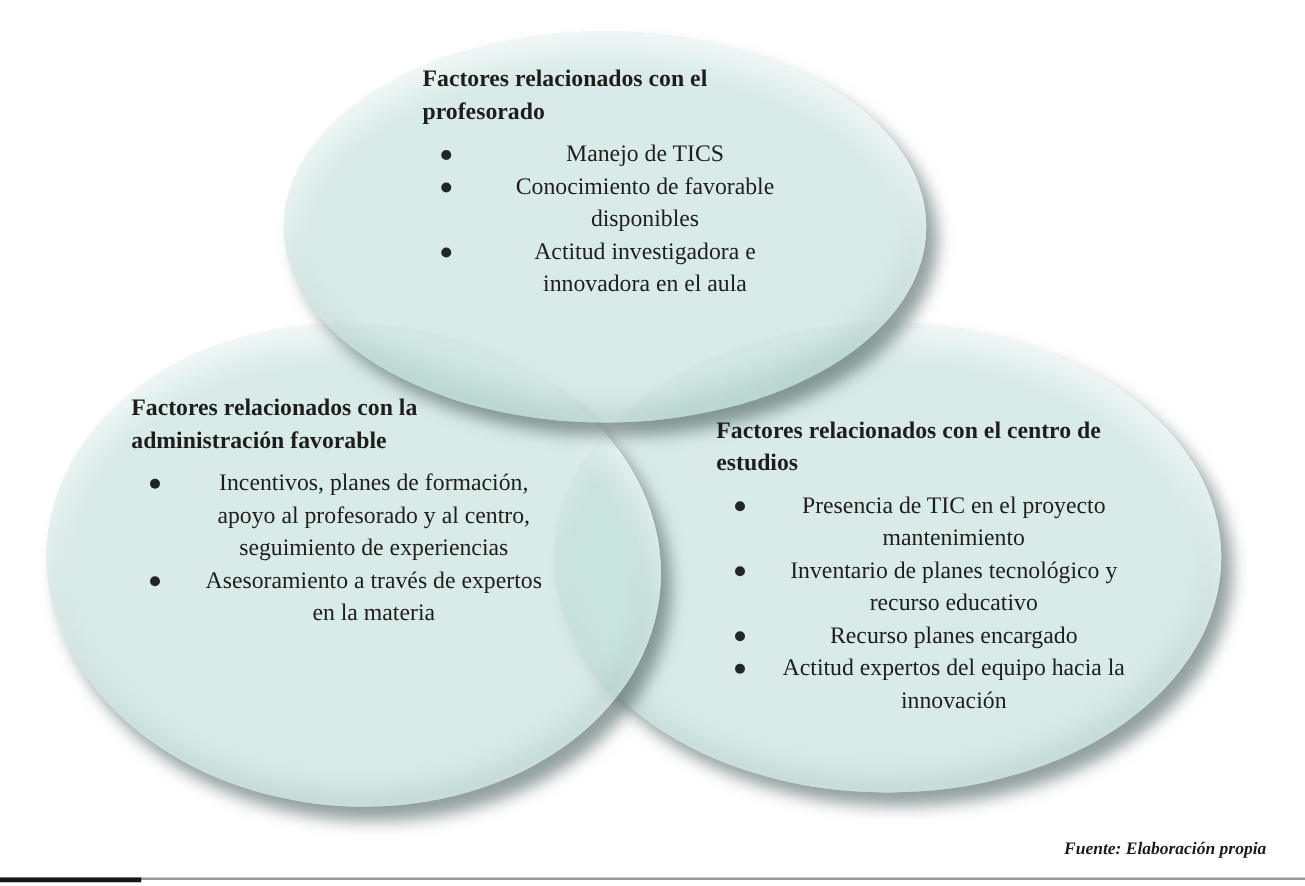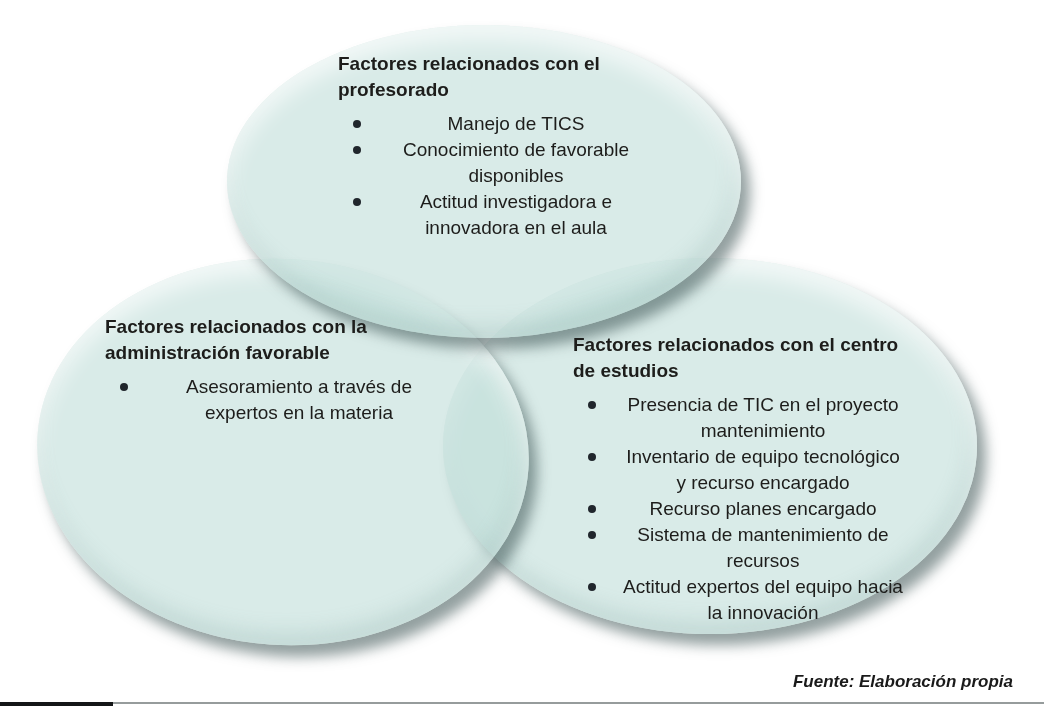--- a/index.html
+++ b/index.html
@@ -2,21 +2,21 @@
 <html><head>
 <meta charset="utf-8">
 <style>
   html, body { margin: 0; padding: 0; background: #ffffff; }
   .canvas {
     position: relative;
     width: 1044px;
     height: 706px;
     background: #ffffff;
     overflow: hidden;
-    font-family: Liberation Sans, sans-serif;
+    font-family: Liberation Serif, serif;
     color: #1d1d1b;
   }
 
   
   .ellipse {
     position: absolute;
     border-radius: 50%;
     background: rgba(189, 220, 215, 0.58);
     box-shadow:
       9px 11px 13px rgba(58, 82, 82, 0.55),
@@ -55,21 +55,21 @@
   .tb-top   { left: 338px; top: 51px;  width: 306px; }
   .tb-left  { left: 105px; top: 314px; width: 338px; }
   .tb-right { left: 573px; top: 318px; width: 330px; margin-top: 14px; }
 
   
   .source-note {
     position: absolute;
     z-index: 10;
     right: 31px;
     top: 672px;
-    font-size: 17px;
+    font-size: 14px;
     font-weight: 700;
     font-style: italic;
     color: #1a1a1a;
   }
   .page-edge-line {
     position: absolute;
     left: 0;
     top: 702px;
     width: 1044px;
     height: 2px;
@@ -100,31 +100,31 @@
     <ul>
         <li>Manejo de TICS</li>
         <li>Conocimiento de favorable disponibles</li>
         <li>Actitud investigadora e innovadora en el aula</li>
       </ul>
   </div>
 
   <div class="tb tb-left">
     <h3>Factores relacionados con la administración favorable</h3>
     <ul>
+        <li>Incentivos, planes de formación, apoyo al profesorado y al centro, seguimiento de experiencias</li>
         <li>Asesoramiento a través de expertos en la materia</li>
       </ul>
   </div>
 
   <div class="tb tb-right">
     <h3>Factores relacionados con el centro de estudios</h3>
     <ul>
         <li>Presencia de TIC en el proyecto mantenimiento</li>
-        <li>Inventario de equipo tecnológico y recurso encargado</li>
+        <li>Inventario de planes tecnológico y recurso educativo</li>
         <li>Recurso planes encargado</li>
-        <li>Sistema de mantenimiento de recursos</li>
         <li>Actitud expertos del equipo hacia la innovación</li>
       </ul>
   </div>
 
   <div class="source-note">Fuente: Elaboración propia</div>
 
   <div class="page-edge-line"></div>
   <div class="page-corner-mark"></div>
 
 </div>

